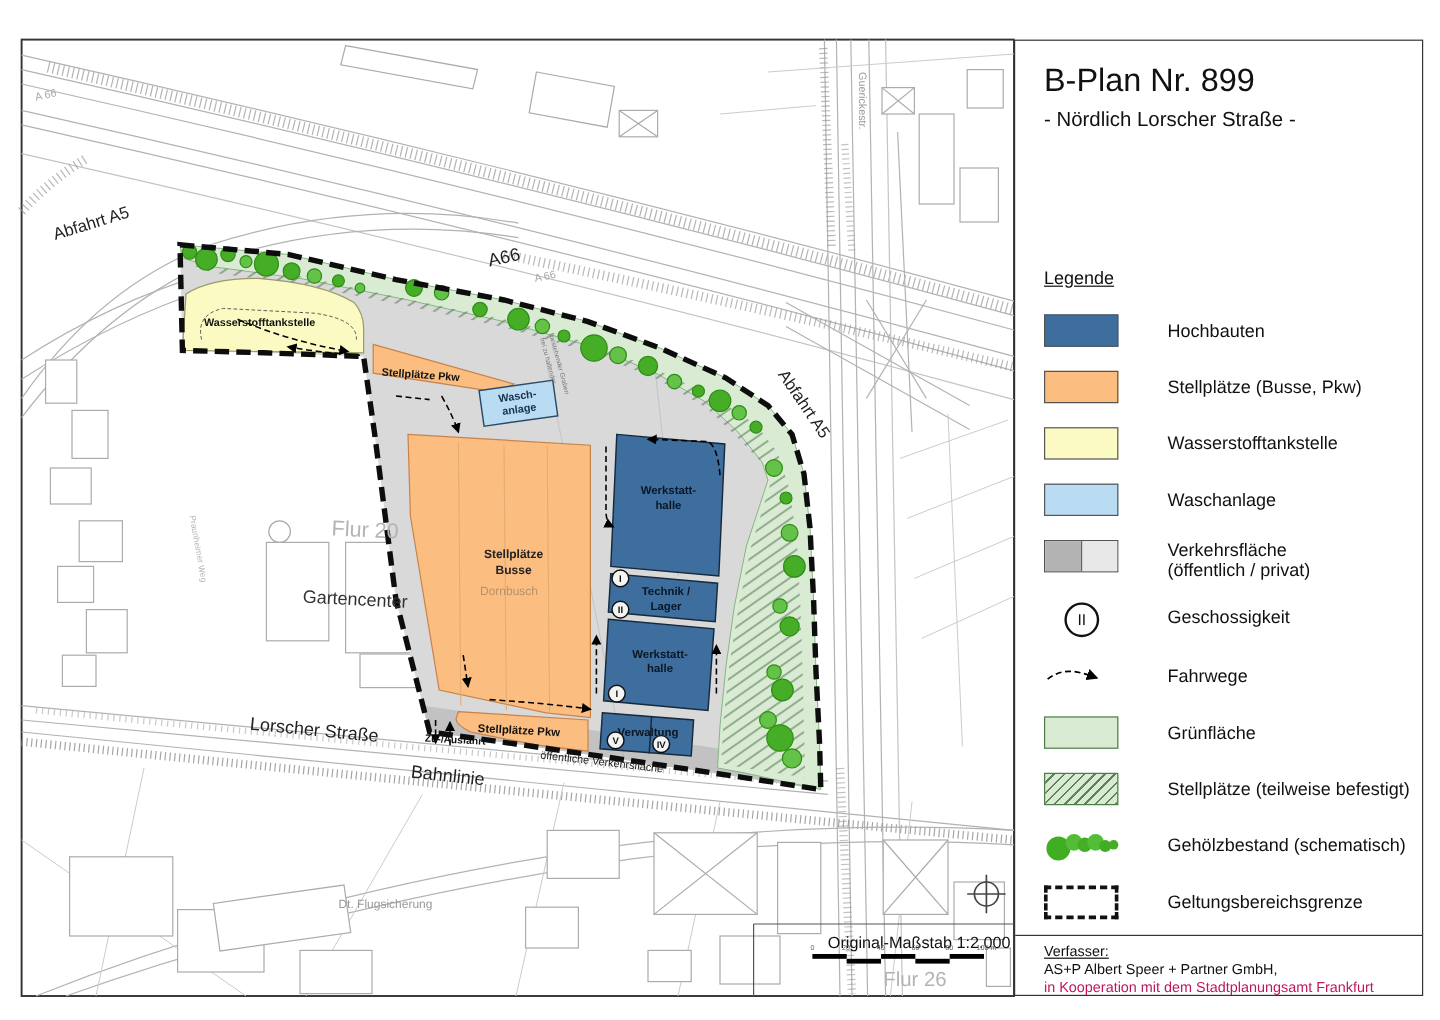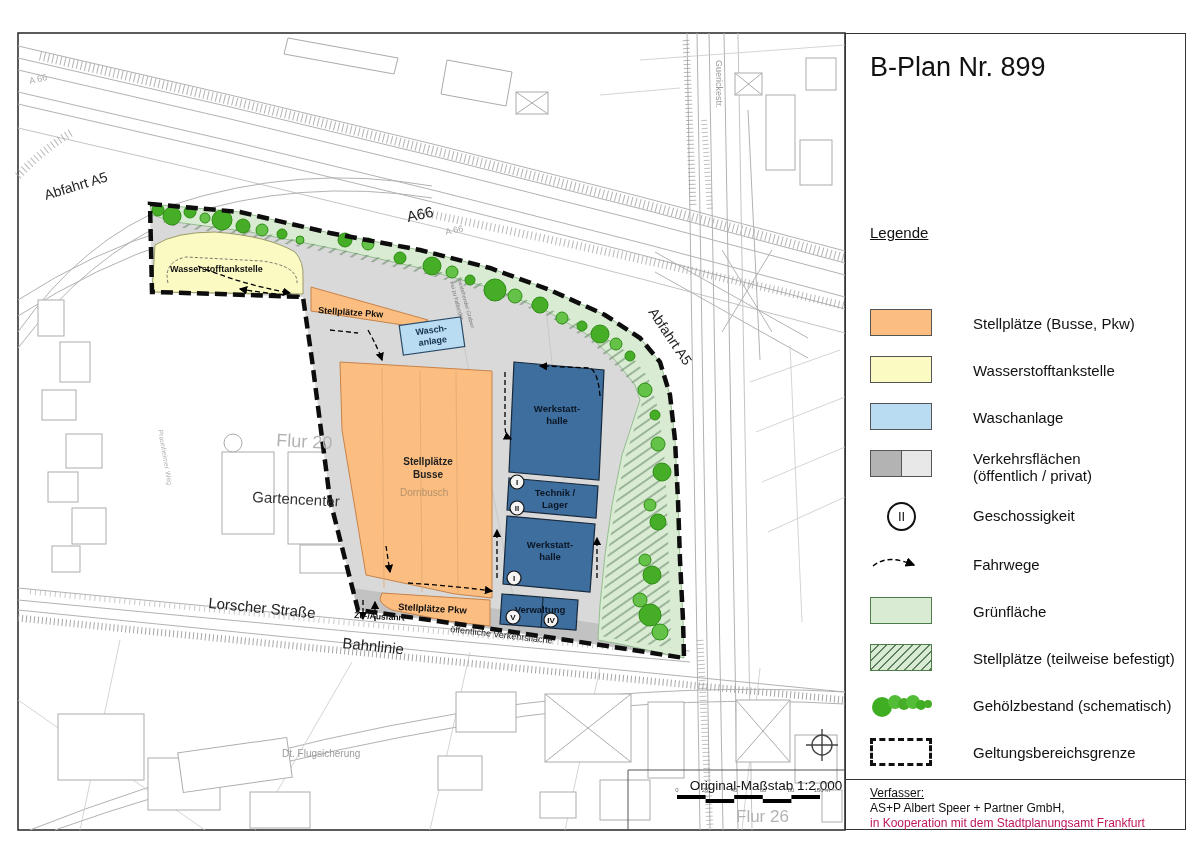--- a/index.html
+++ b/index.html
@@ -323,41 +323,46 @@
       <text x="763" y="792" text-anchor="middle">60</text>
       <text x="791" y="792" text-anchor="middle">80</text>
       <text x="822" y="792" text-anchor="middle">100 m</text>
     </g>
   </g>
 </svg>
 
 
   <div id="panel">
     <div class="abs title" style="left:24px;top:18px;text-align:center;">B-Plan Nr. 899</div>
+    <div class="abs subtitle" style="left:24px;top:56px;">- Nördlich Lorscher Straße -</div>
     <div class="abs legende" style="left:24px;top:190px;">Legende</div>
 
+    <div class="leg-row" style="top:228px;">
+      <div class="swatch sw-hochbauten"></div>
+      <div class="leg-label">Hochbauten</div>
+    </div>
     <div class="leg-row" style="top:275px;">
       <div class="swatch sw-stellplaetze"></div>
       <div class="leg-label">Stellplätze (Busse, Pkw)</div>
     </div>
     <div class="leg-row" style="top:322px;">
       <div class="swatch sw-wasserstoff"></div>
       <div class="leg-label">Wasserstofftankstelle</div>
     </div>
     <div class="leg-row" style="top:369px;">
       <div class="swatch sw-wasch"></div>
       <div class="leg-label">Waschanlage</div>
     </div>
     <div class="leg-row" style="top:416px;height:34px;">
       <div class="swatch sw-split">
           <div class="h1"></div>
           <div class="h2"></div>
         </div>
       <div class="leg-label">
-        <div>Verkehrsflächen</div>
+        <div>Verkehrsfläche</div>
         <div>(öffentlich / privat)</div>
       </div>
     </div>
     <div class="leg-row" style="top:467px;">
       <div class="geschoss-circle">II</div>
       <div class="leg-label">Geschossigkeit</div>
     </div>
     <div class="leg-row" style="top:516px;">
       <svg width="70" height="28" viewBox="0 0 70 28" style="position:absolute;left:0;top:0;">
         <defs>

